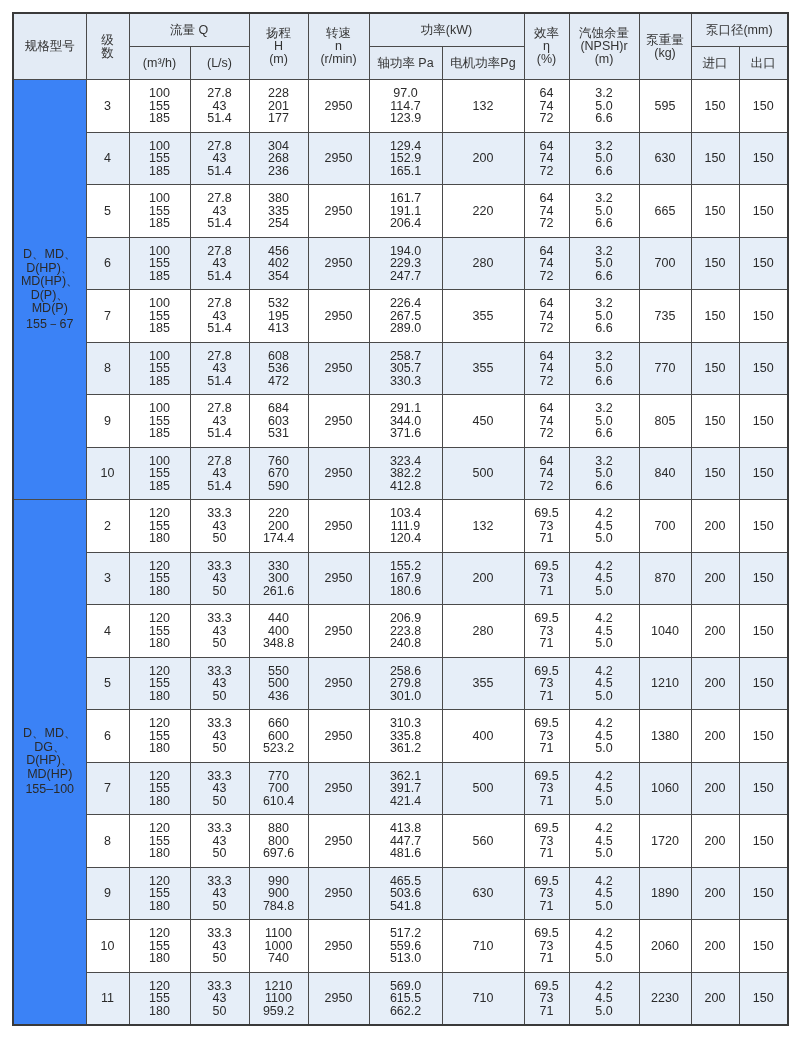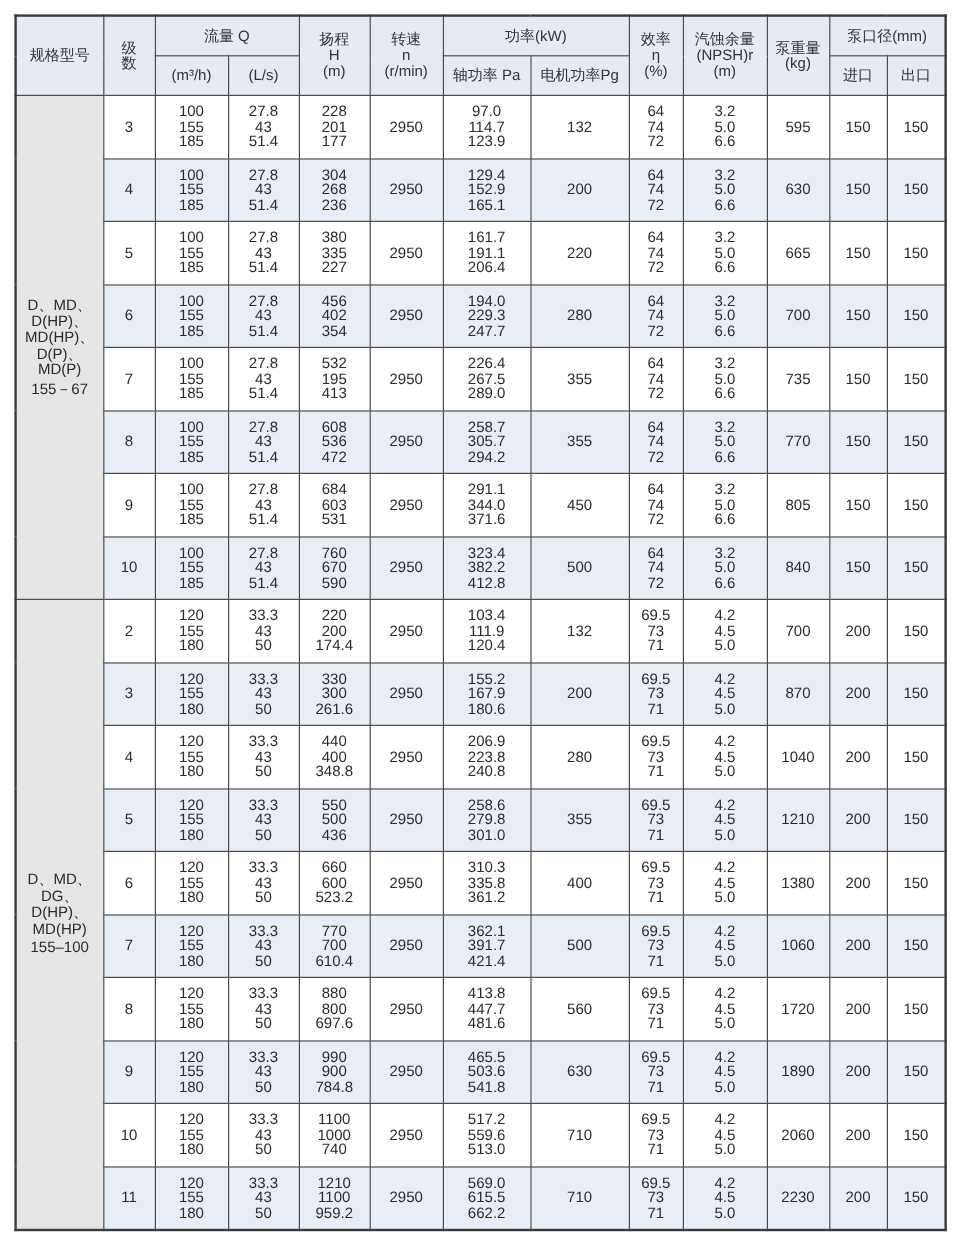--- a/index.html
+++ b/index.html
@@ -17,21 +17,21 @@
     padding:0; overflow:hidden;
   }
   table.spec th {
     background:#e3ebf5; font-weight:normal; color:#333;
     line-height:13px; font-size:12.5px;
   }
   thead tr.r1 th { height:32px; }
   thead tr.r2 th { height:32px; }
   tbody td { height:51.5px; line-height:12.5px; font-size:12.5px; }
   tbody tr.alt td.data { background:#e6eef8; }
-  tbody td.model { background:#e5e5e5; line-height:13.5px; font-size:12.5px; }
+  tbody td.model { background:#3b82f6; line-height:13.5px; font-size:12.5px; }
   .multi span { display:block; }
   .model span { display:block; }
   .model .code { margin-top:2px; }
 </style>
 </head>
 <body>
 
 <table class="spec">
   <colgroup>
     <col style="width:73px">
@@ -185,21 +185,21 @@
           <span>185</span>
         </td>
         <td class="data multi">
           <span>27.8</span>
           <span>43</span>
           <span>51.4</span>
         </td>
         <td class="data multi">
           <span>380</span>
           <span>335</span>
-          <span>227</span>
+          <span>254</span>
         </td>
         <td class="data">2950</td>
         <td class="data multi">
           <span>161.7</span>
           <span>191.1</span>
           <span>206.4</span>
         </td>
         <td class="data">220</td>
         <td class="data multi">
           <span>64</span>
@@ -305,21 +305,21 @@
         </td>
         <td class="data multi">
           <span>608</span>
           <span>536</span>
           <span>472</span>
         </td>
         <td class="data">2950</td>
         <td class="data multi">
           <span>258.7</span>
           <span>305.7</span>
-          <span>294.2</span>
+          <span>330.3</span>
         </td>
         <td class="data">355</td>
         <td class="data multi">
           <span>64</span>
           <span>74</span>
           <span>72</span>
         </td>
         <td class="data multi">
           <span>3.2</span>
           <span>5.0</span>

